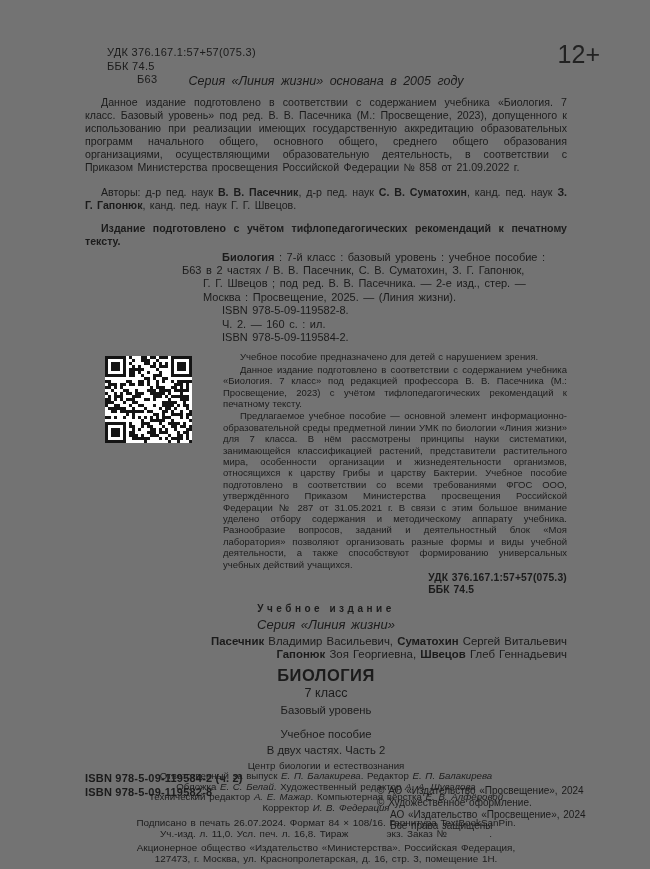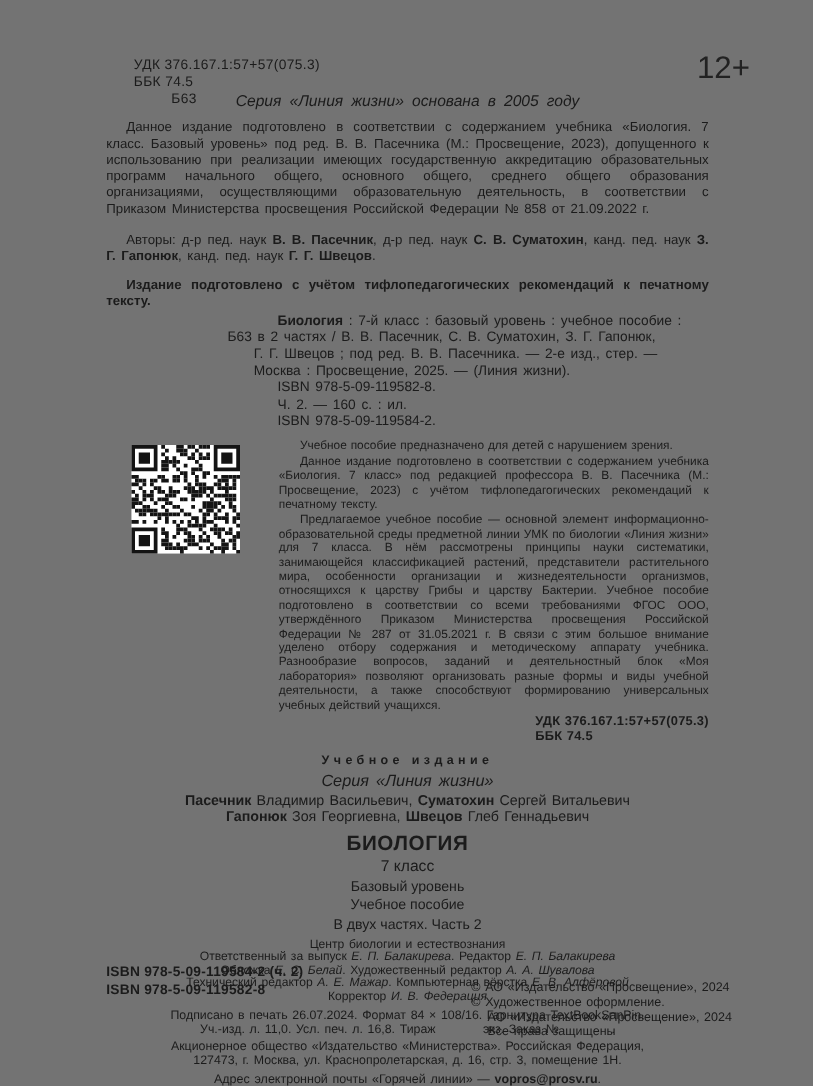--- a/index.html
+++ b/index.html
@@ -26,26 +26,26 @@
   
   .qr-annot{display:flex;margin-top:6px;}
   .qr-col{flex:0 0 138px;width:138px;box-sizing:border-box;padding-left:20px;padding-top:6px;}
   .annot{flex:1;font-size:9.5px;line-height:11.4px;text-align:justify;word-spacing:.5px;}
   .annot p{margin:1px 0 0 0;text-indent:17px;}
   .udk-block{margin-top:2px;margin-left:auto;width:fit-content;font-weight:bold;font-size:10.3px;line-height:11.8px;letter-spacing:.2px;}
   
   .center-block{text-align:center;}
   .uch-izd{margin-top:7px;font-size:10px;font-weight:bold;letter-spacing:3.5px;}
   .series-it{margin-top:3px;font-style:italic;font-size:13px;word-spacing:2px;}
-  .authors-full{margin-top:3px;font-size:11.4px;line-height:13.2px;word-spacing:1px;}
+  .authors-full{margin-top:3px;font-size:11.4px;line-height:13.2px;word-spacing:1px;text-align:right;}
   .authors-full.second{margin-top:0;}
   .book-title{margin-top:5px;font-size:16.5px;font-weight:bold;letter-spacing:.5px;}
   .grade{margin-top:1px;font-size:12.5px;}
   .level{margin-top:4px;font-size:11.3px;}
-  .ekind{margin-top:2px;font-size:11.3px;}
+  .ekind{margin-top:12px;font-size:11.3px;}
   .parts{margin-top:4px;font-size:11.3px;}
   .staff{margin-top:5px;font-size:9.7px;line-height:10.4px;word-spacing:1px;}
   .printinfo{margin-top:4px;font-size:9.9px;line-height:11px;word-spacing:1px;}
   .printinfo .g1{margin-left:38px;margin-top:22px;}
   .printinfo .g2{margin-left:42px;}
   .publisher{margin-top:3px;font-size:9.9px;line-height:11px;word-spacing:1px;}
   .hotline{margin-top:4px;font-size:10px;word-spacing:1px;}
   
   .footer{position:absolute;left:85px;right:50px;top:772px;}
   .isbns{font-weight:bold;font-size:11px;line-height:13.5px;letter-spacing:.2px;}
@@ -62,21 +62,21 @@
     <div>УДК 376.167.1:57+57(075.3)</div>
     <div>ББК 74.5</div>
     <div class="sign">Б63</div>
   </div>
   <div class="age">12+</div>
 
   <div class="series-founded">Серия «Линия жизни» основана в 2005 году</div>
 
   <p class="para">Данное издание подготовлено в соответствии с содержанием учебника «Биология. 7 класс. Базовый уровень» под ред. В. В. Пасечника (М.: Просвещение, 2023), допущенного к использованию при реализации имеющих государственную аккредитацию образовательных программ начального общего, основного общего, среднего общего образования организациями, осуществляющими образовательную деятельность, в соответствии с Приказом Министерства просвещения Российской Федерации № 858 от 21.09.2022 г.</p>
 
-  <p class="para authors"><span>Авторы: д-р пед. наук </span><span style="font-weight: bold;">В. В. Пасечник</span><span>, д-р пед. наук </span><span style="font-weight: bold;">С. В. Суматохин</span><span>, канд. пед. наук </span><span style="font-weight: bold;">З. Г. Гапонюк</span><span>, канд. пед. наук </span><span style="font-weight: bold;">Г. Г. Швецов</span><span>.</span></p>
+  <p class="para authors"><span>Авторы: д-р пед. наук </span><span style="font-weight: bold;">В. В. Пасечник</span><span>, д-р пед. наук </span><span style="font-weight: bold;">С. В. Суматохин</span><span>, канд. пед. наук </span><span style="font-weight: bold;">З. Г. Гапонюк</span><span>, канд. пед. наук </span><span style="font-weight: normal;">Г. Г. Швецов</span><span>.</span></p>
 
   <p class="para bold-note">Издание подготовлено с учётом тифлопедагогических рекомендаций к печатному тексту.</p>
 
   <div class="catalog">
     <div class="l1"><span style="font-weight: bold;">Биология</span><span> : 7-й класс : базовый уровень : учебное пособие :</span></div>
     <div class="l2">Б63 в 2 частях / В. В. Пасечник, С. В. Суматохин, З. Г. Гапонюк,</div>
     <div class="l3">Г. Г. Швецов ; под ред. В. В. Пасечника. — 2-е изд., стер. —</div>
     <div class="l3">Москва : Просвещение, 2025. — (Линия жизни).</div>
     <div class="isbn-block">
       <div>ISBN 978-5-09-119582-8.</div>

